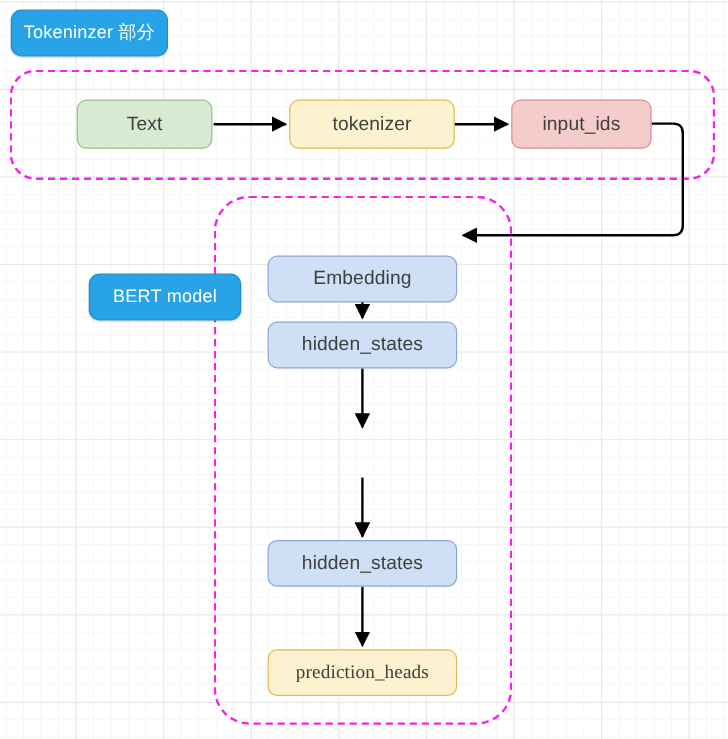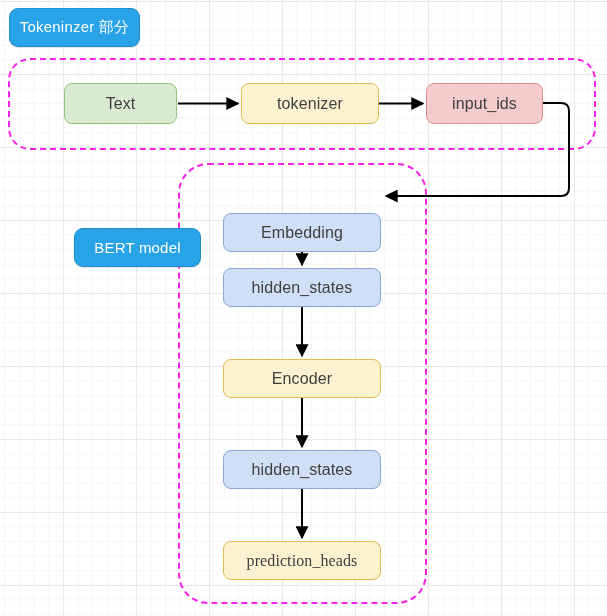--- a/index.html
+++ b/index.html
@@ -126,17 +126,16 @@
   </svg>
 
   <div id="pill-tokenizer" class="pill">Tokeninzer 部分</div>
   <div id="pill-bert" class="pill">BERT model</div>
 
   <div id="node-text" class="node green">Text</div>
   <div id="node-tokenizer" class="node yellow">tokenizer</div>
   <div id="node-input-ids" class="node red">input_ids</div>
   <div id="node-embedding" class="node blue">Embedding</div>
   <div id="node-hidden-1" class="node blue">hidden_states</div>
-  <div id="node-encoder" class="node yellow">Encoder</div>
   <div id="node-hidden-2" class="node blue">hidden_states</div>
   <div id="node-prediction" class="node yellow">prediction_heads</div>
 
 </div>
 
 </body></html>

